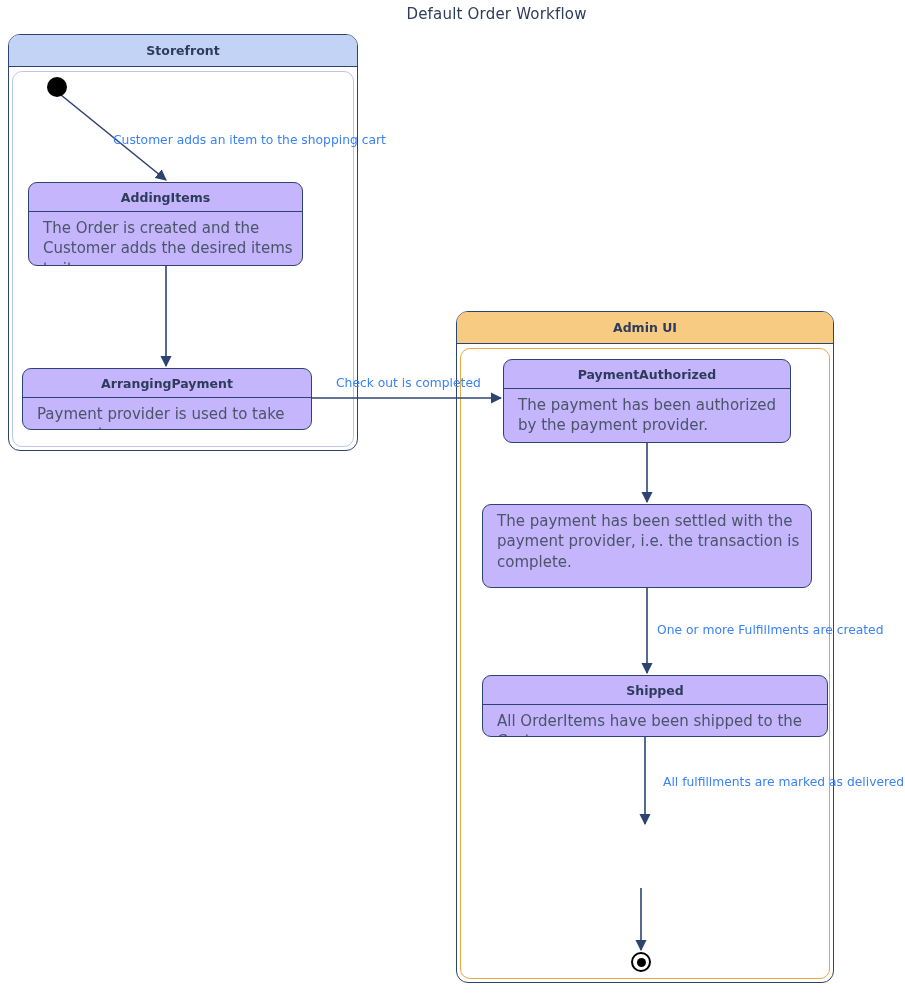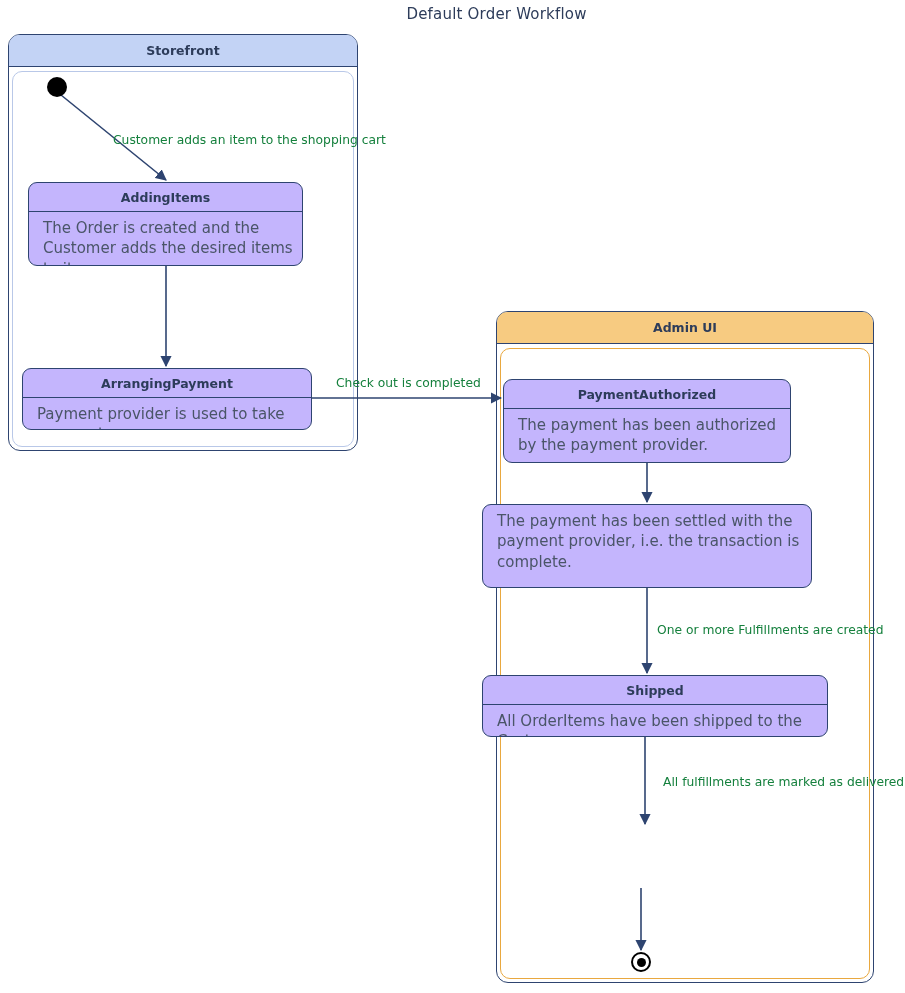--- a/index.html
+++ b/index.html
@@ -72,21 +72,21 @@
     width: 350px;
     height: 417px;
   }
   #storefront .composite-header { background: #c3d3f5; }
   #storefront .composite-body {
     top: 36px;
     border: 1.4px solid #b9c8e8;
   }
   
   #adminui {
-    left: 496px;
+    left: 456px;
     top: 311px;
     width: 378px;
     height: 672px;
     padding-left: 40px;
   }
   #adminui .composite-header { background: #f7cb81; border-bottom-color:#2e4470; }
   #adminui .composite-body {
     top: 36px;
     border: 1.4px solid #e9a83f;
   }
@@ -115,21 +115,21 @@
     font-size: 15px;
     line-height: 1.36;
     color: #4a5568;
   }
   .state.green { background: #8edc92; }
   .state.green .state-desc { color: #32404f; }
 
   
   #st-addingitems   { left: 28px;  top: 182px; width: 275px; height: 84px; }
   #st-arranging     { left: 22px;  top: 368px; width: 290px; height: 62px; }
-  #st-paymentauth   { left: 503px; top: 379px; width: 288px; height: 84px; }
+  #st-paymentauth   { left: 503px; top: 359px; width: 288px; height: 84px; }
   #st-paymentsettle { left: 482px; top: 504px; width: 330px; height: 84px; }
   #st-shipped       { left: 482px; top: 675px; width: 346px; height: 62px; }
   #st-delivered     { left: 483px; top: 826px; width: 315px; height: 62px; }
 
   
   .initial-node {
     position: absolute;
     width: 20px; height: 20px;
     border-radius: 50%;
     background: #000000;
@@ -150,21 +150,21 @@
     width: 9px; height: 9px;
     border-radius: 50%;
     background: #000000;
   }
   #final-node { left: 631px; top: 952px; }
 
   
   .edge-label {
     position: absolute;
     font-size: 12.3px;
-    color: #15803d;
+    color: #3b82f6;
     white-space: nowrap;
     text-align: center;
   }
   #lbl-cart      { left: 113px; top: 133px; }
   #lbl-checkout  { left: 336px; top: 376px; }
   #lbl-fulfil    { left: 657px; top: 623px; }
   #lbl-delivered { left: 651px; top: 775px; margin-left: 12px; }
 
   svg#edges {
     position: absolute;

